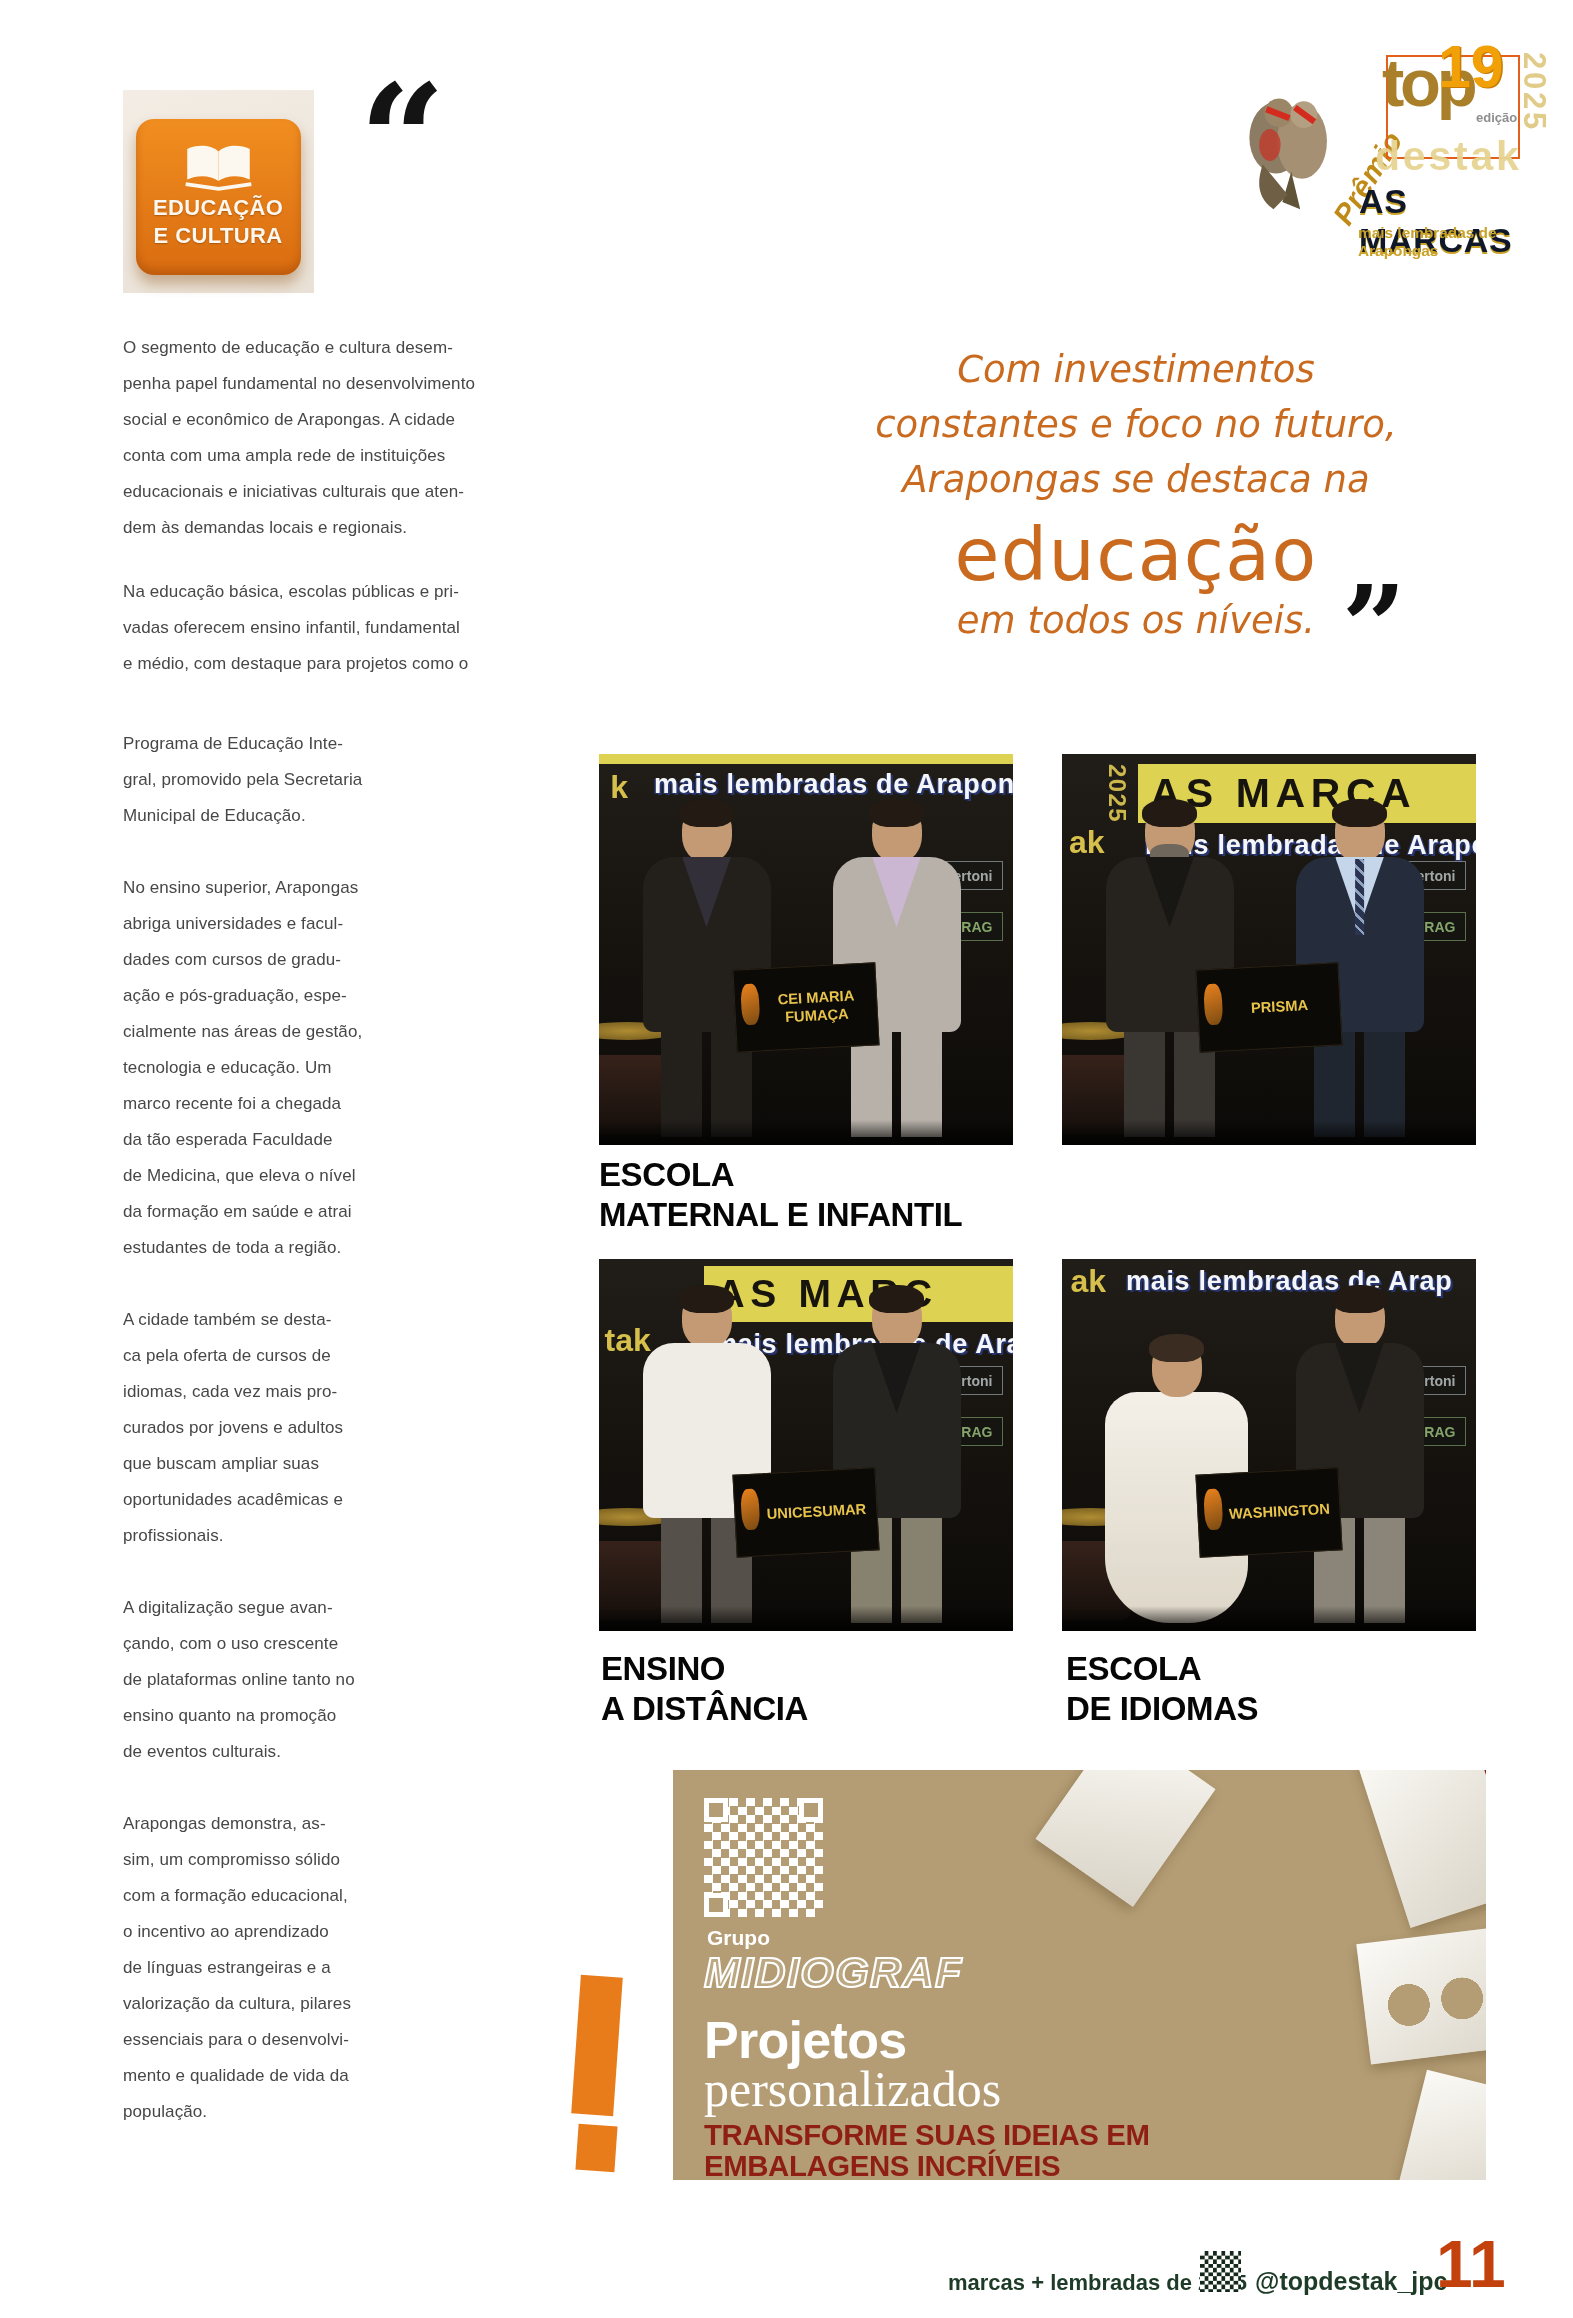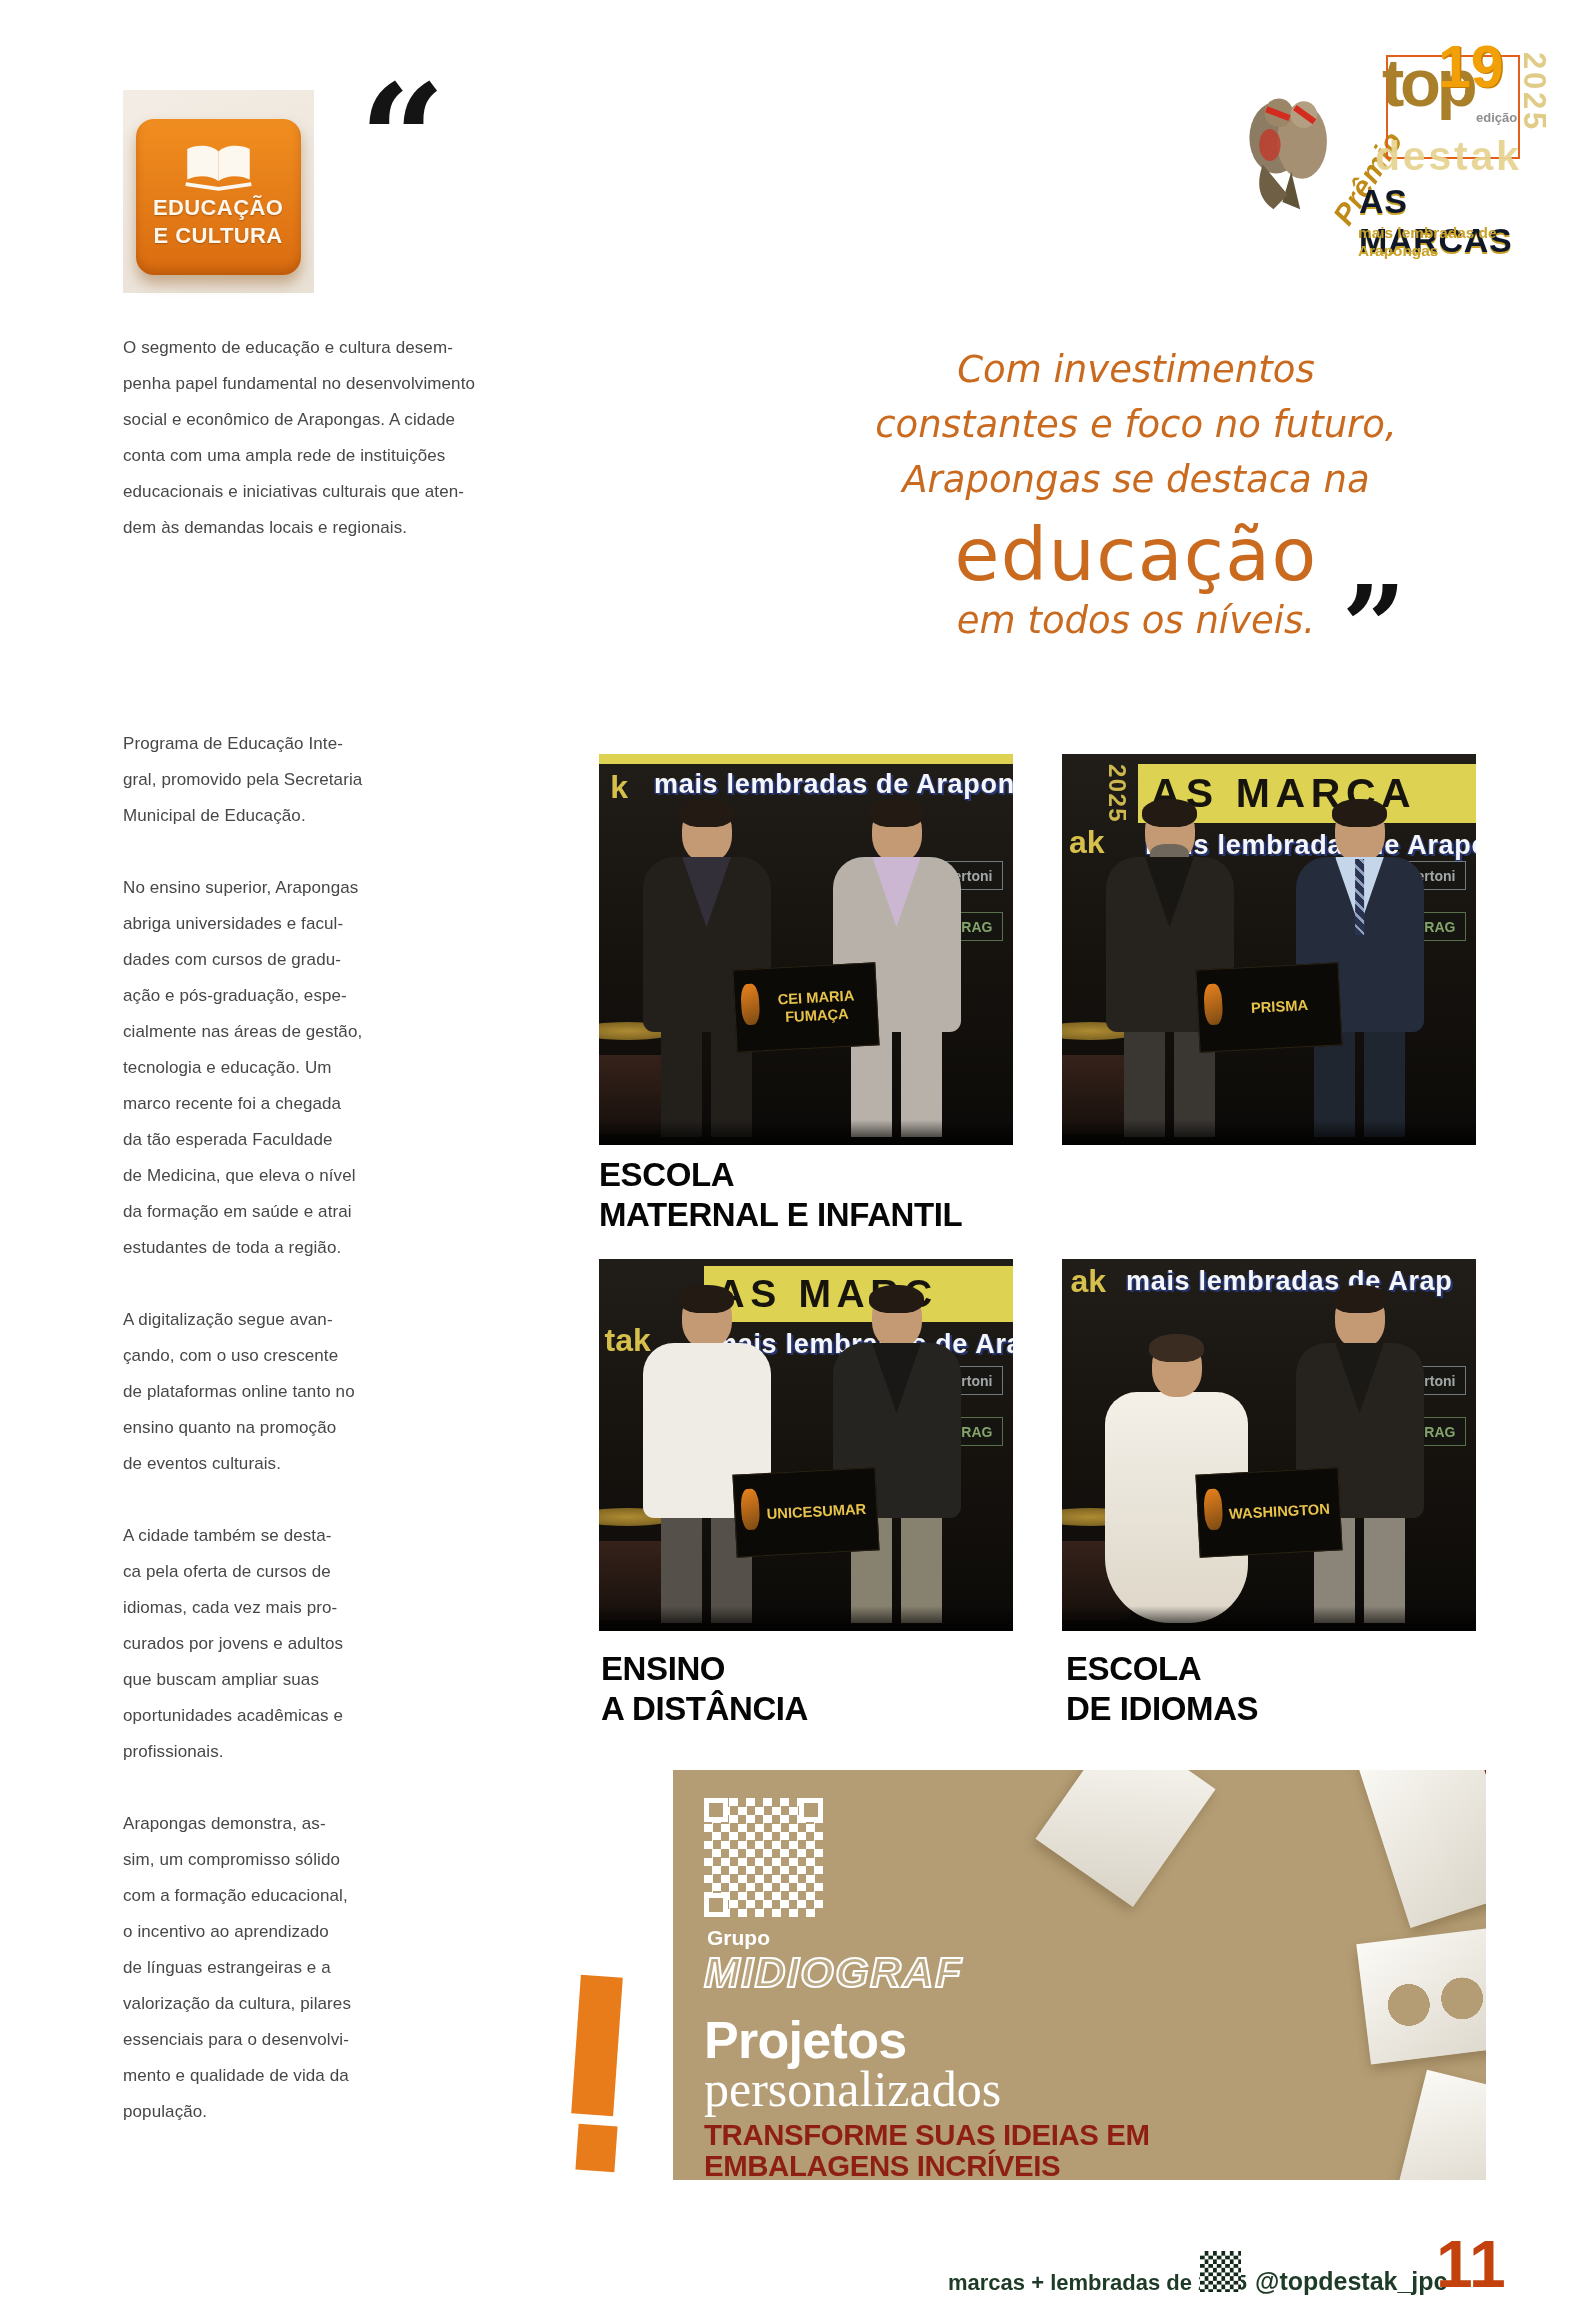--- a/index.html
+++ b/index.html
@@ -192,20 +192,23 @@
     <span class="al-tagline">mais lembradas de Arapongas</span>
   </div>
 
   <div class="col col-wide">
     <p>O segmento de educação e cultura desem-
 penha papel fundamental no desenvolvimento
 social e econômico de Arapongas. A cidade
 conta com uma ampla rede de instituições
 educacionais e iniciativas culturais que aten-
 dem às demandas locais e regionais.</p>
+    <p>Na educação básica, escolas públicas e pri-
+vadas oferecem ensino infantil, fundamental
+e médio, com destaque para projetos como o</p>
   </div>
 
   <div class="pq">
     <div class="pq-intro">Com investimentos
 constantes e foco no futuro,
 Arapongas se destaca na</div>
     <div class="pq-big">educação</div>
     <div class="pq-outro-wrap">
       <span class="pq-outro">em todos os níveis.</span>
       <span class="close-quote">”</span>
@@ -220,32 +223,32 @@
 abriga universidades e facul-
 dades com cursos de gradu-
 ação e pós-graduação, espe-
 cialmente nas áreas de gestão,
 tecnologia e educação. Um
 marco recente foi a chegada
 da tão esperada Faculdade
 de Medicina, que eleva o nível
 da formação em saúde e atrai
 estudantes de toda a região.</p>
-    <p>A digitalização segue avan-
-çando, com o uso crescente
-de plataformas online tanto no
-ensino quanto na promoção
-de eventos culturais.</p>
     <p>A cidade também se desta-
 ca pela oferta de cursos de
 idiomas, cada vez mais pro-
 curados por jovens e adultos
 que buscam ampliar suas
 oportunidades acadêmicas e
 profissionais.</p>
+    <p>A digitalização segue avan-
+çando, com o uso crescente
+de plataformas online tanto no
+ensino quanto na promoção
+de eventos culturais.</p>
     <p>Arapongas demonstra, as-
 sim, um compromisso sólido
 com a formação educacional,
 o incentivo ao aprendizado
 de línguas estrangeiras e a
 valorização da cultura, pilares
 essenciais para o desenvolvi-
 mento e qualidade de vida da
 população.</p>
   </div>

